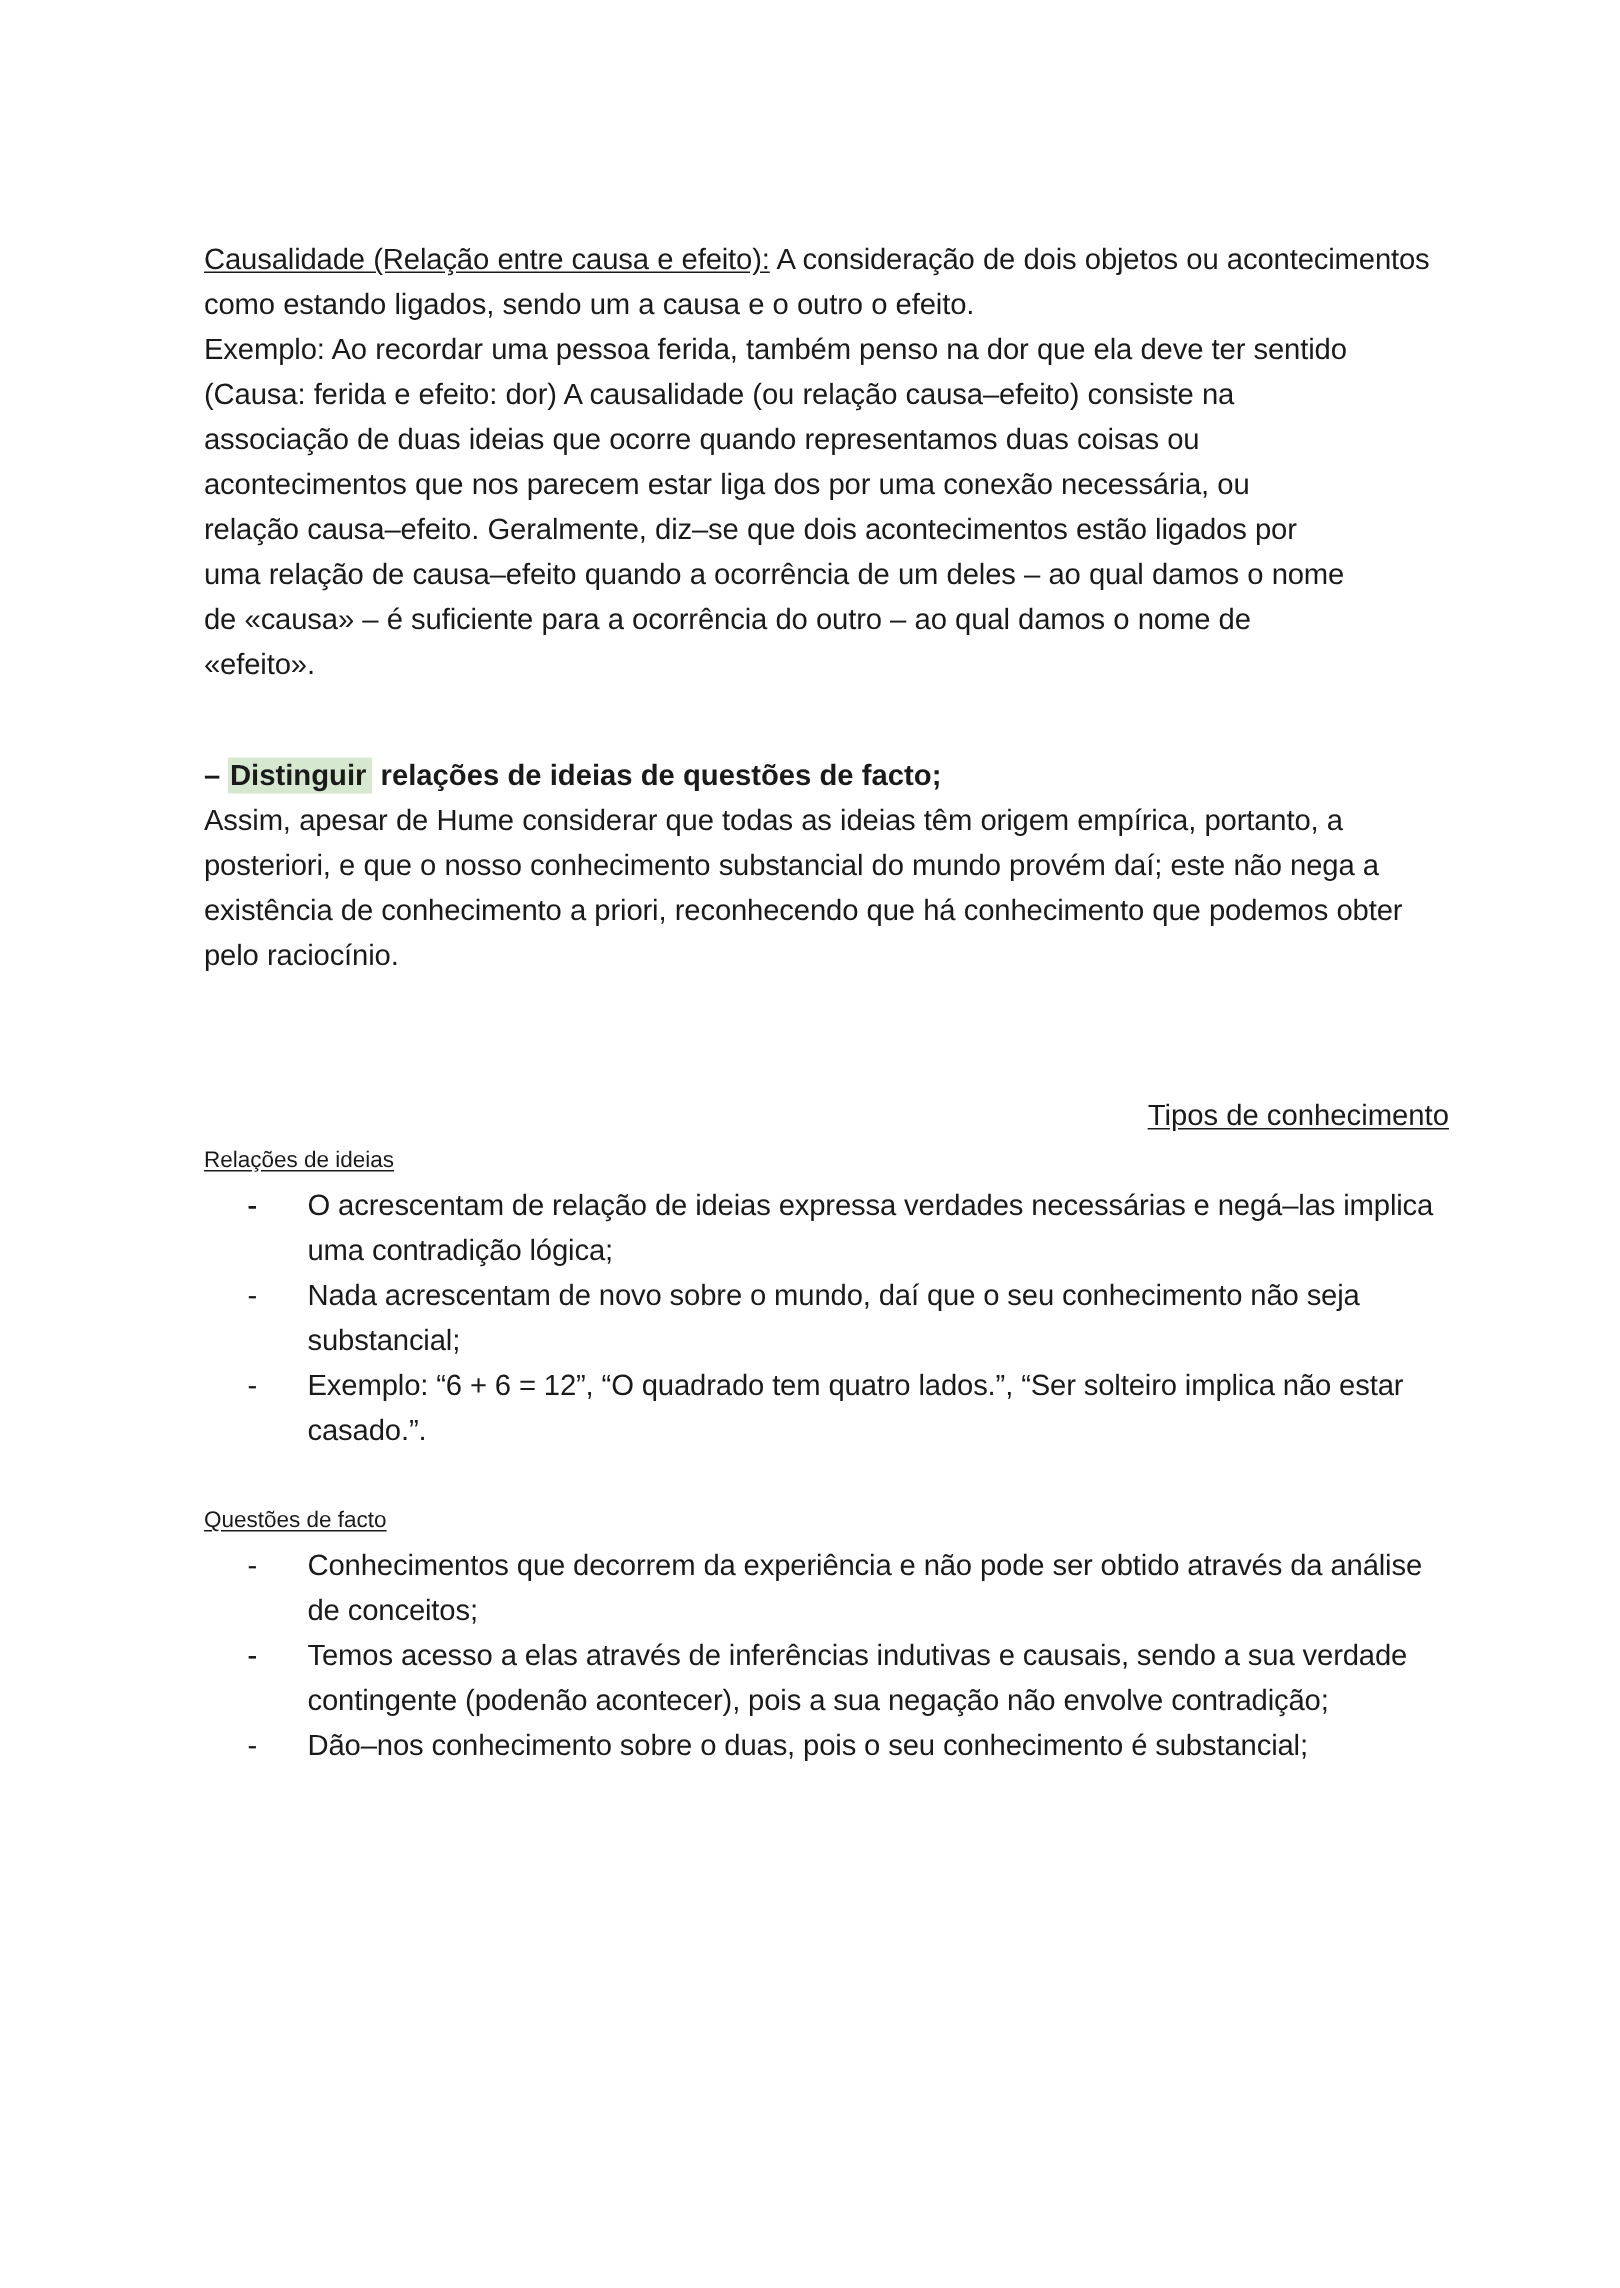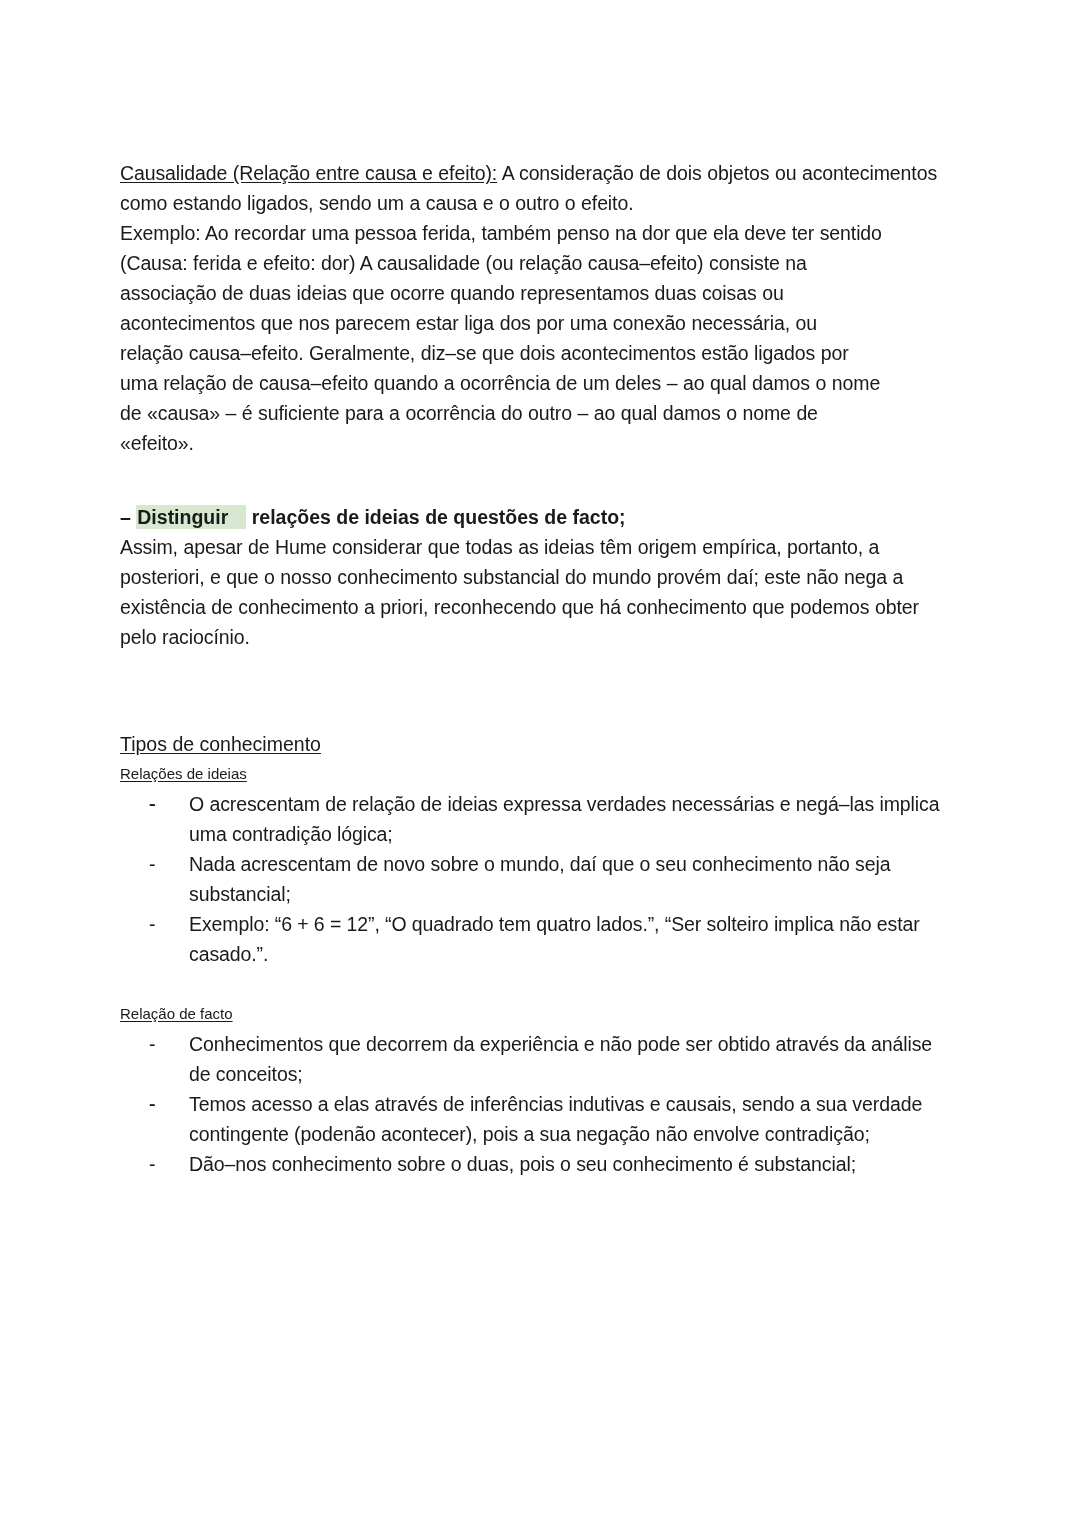--- a/index.html
+++ b/index.html
@@ -12,21 +12,21 @@
     width: 1080px;
     height: 1525px;
     background: #ffffff;
     margin: 0 auto;
     overflow: hidden;
     font-family: "Liberation Sans", sans-serif;
     color: #1a1a1a;
   }
   .content {
     position: absolute;
-    left: 120px;
+    left: 136px;
     top: 158px;
     width: 830px;
   }
   .para {
     font-size: 19.5px;
     line-height: 30px;
     letter-spacing: -0.1px;
     margin: 0;
     word-spacing: 0.2px;
   }
@@ -41,24 +41,24 @@
   .spacer-md { height: 44px; }
   .spacer-lg { height: 77px; }
   .bold-line {
     font-size: 19.5px;
     line-height: 30px;
     font-weight: bold;
     margin: 0;
   }
   .hl {
     background: #d7e8d0;
-    padding: 1px 18px 1px 1px;
+    padding: 1px 4px 1px 1px;
   }
   .center-head {
-    text-align: left;
+    text-align: right;
     font-size: 19.5px;
     line-height: 30px;
     margin: 0;
     width: 830px;
   }
   .sec-head {
     font-size: 15px;
     line-height: 30px;
     margin: 0;
   }
@@ -107,21 +107,21 @@
     <ul class="dash-list">
       <li><span class="marker">-</span></li>
       <li><span class="marker">-</span></li>
       <li><span class="marker">-</span><span>O acrescentam de relação de ideias expressa verdades necessárias e negá–las implica uma contradição lógica;</span></li>
       <li><span class="marker">-</span><span>Nada acrescentam de novo sobre o mundo, daí que o seu conhecimento não seja substancial;</span></li>
       <li><span class="marker">-</span><span> Exemplo: “6 + 6 = 12”, “O quadrado tem quatro lados.”, “Ser solteiro implica não estar casado.”.</span></li>
     </ul>
 
     <div class="spacer-sm"></div>
 
-    <p class="sec-head"><span class="u">Relação de facto</span></p>
+    <p class="sec-head"><span class="u">Questões de facto</span></p>
 
     <ul class="dash-list">
       <li><span class="marker">-</span><span>Conhecimentos que decorrem da experiência e não pode ser obtido através da análise de conceitos;</span></li>
       <li><span class="marker">-</span></li>
       <li><span class="marker">-</span><span>Temos acesso a elas através de inferências indutivas e causais, sendo a sua verdade contingente (podenão acontecer), pois a sua negação não envolve contradição;</span></li>
       <li><span class="marker">-</span><span>Dão–nos conhecimento sobre o duas, pois o seu conhecimento é substancial;</span></li>
     </ul>
 
   </div>
 </div>

